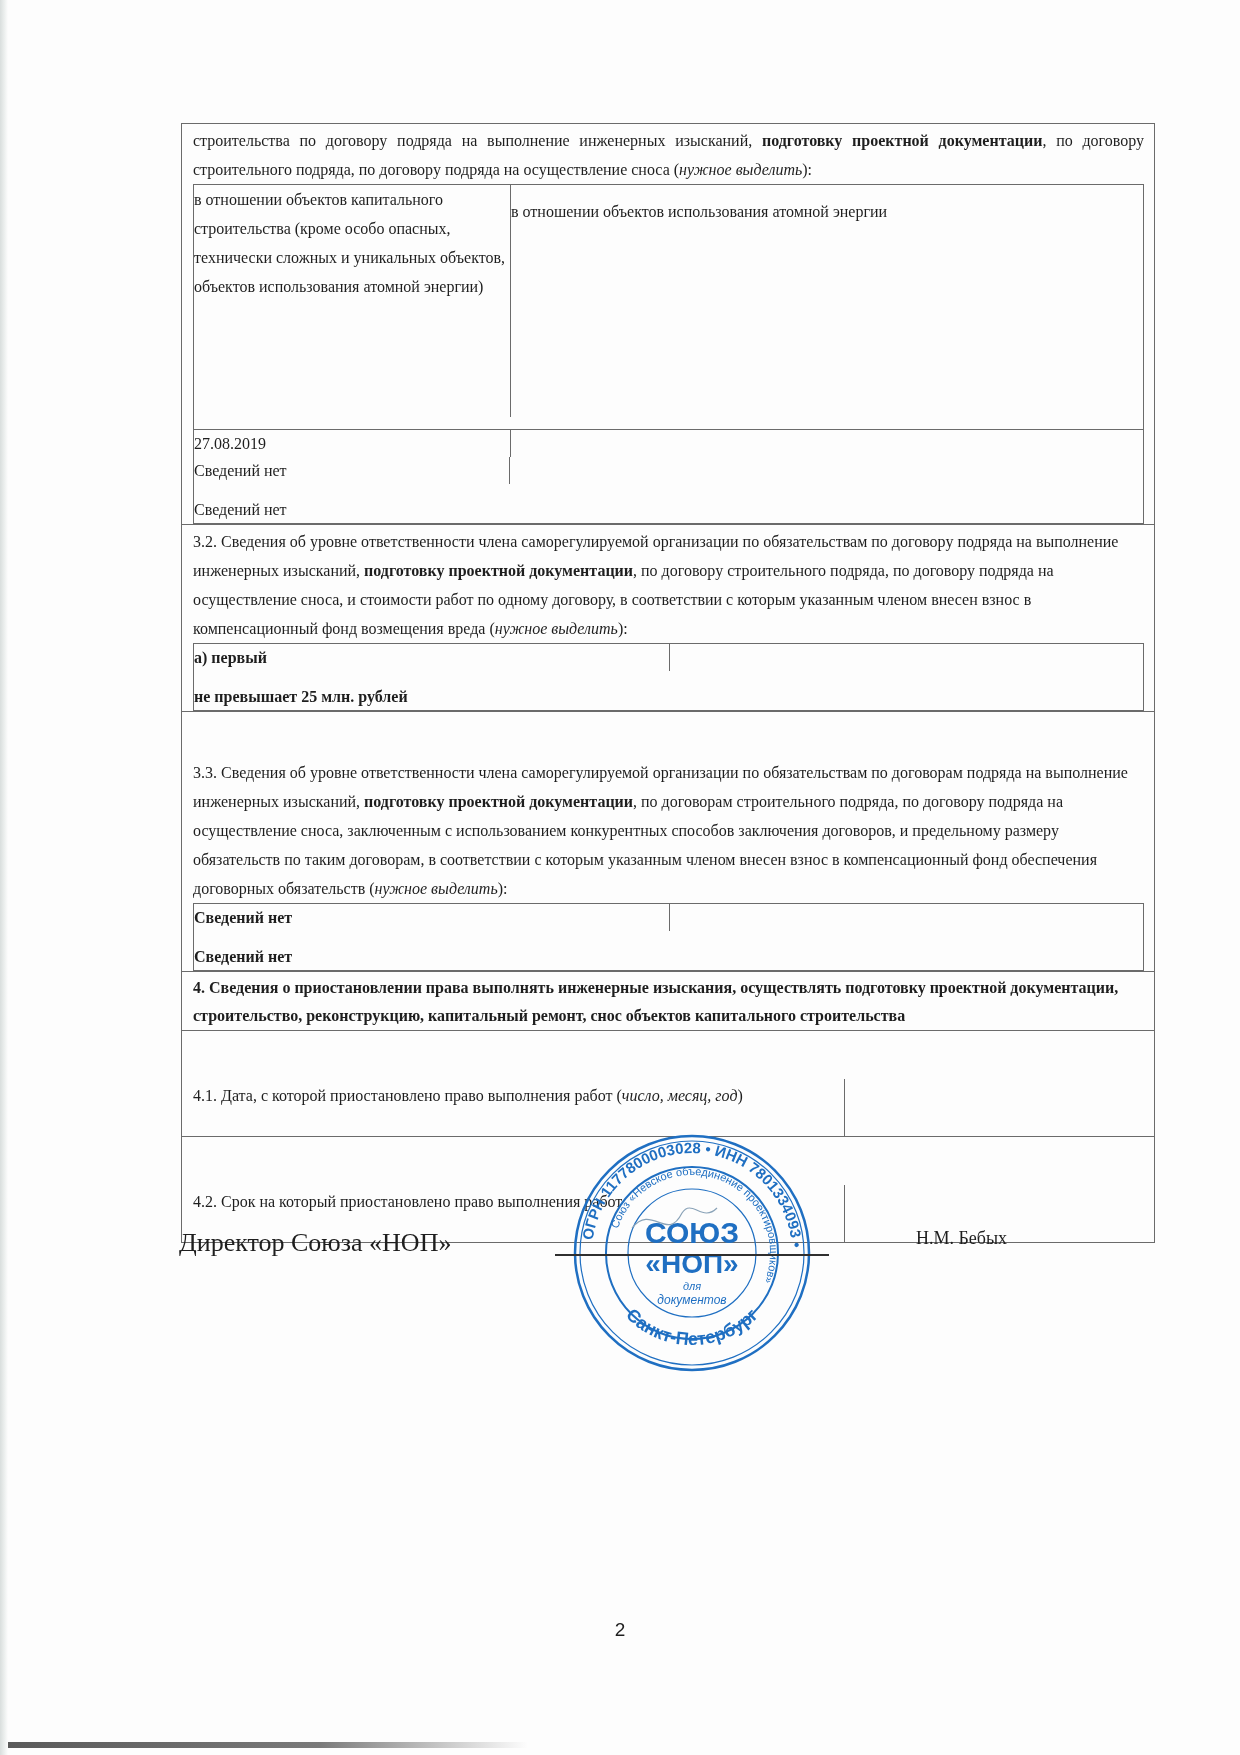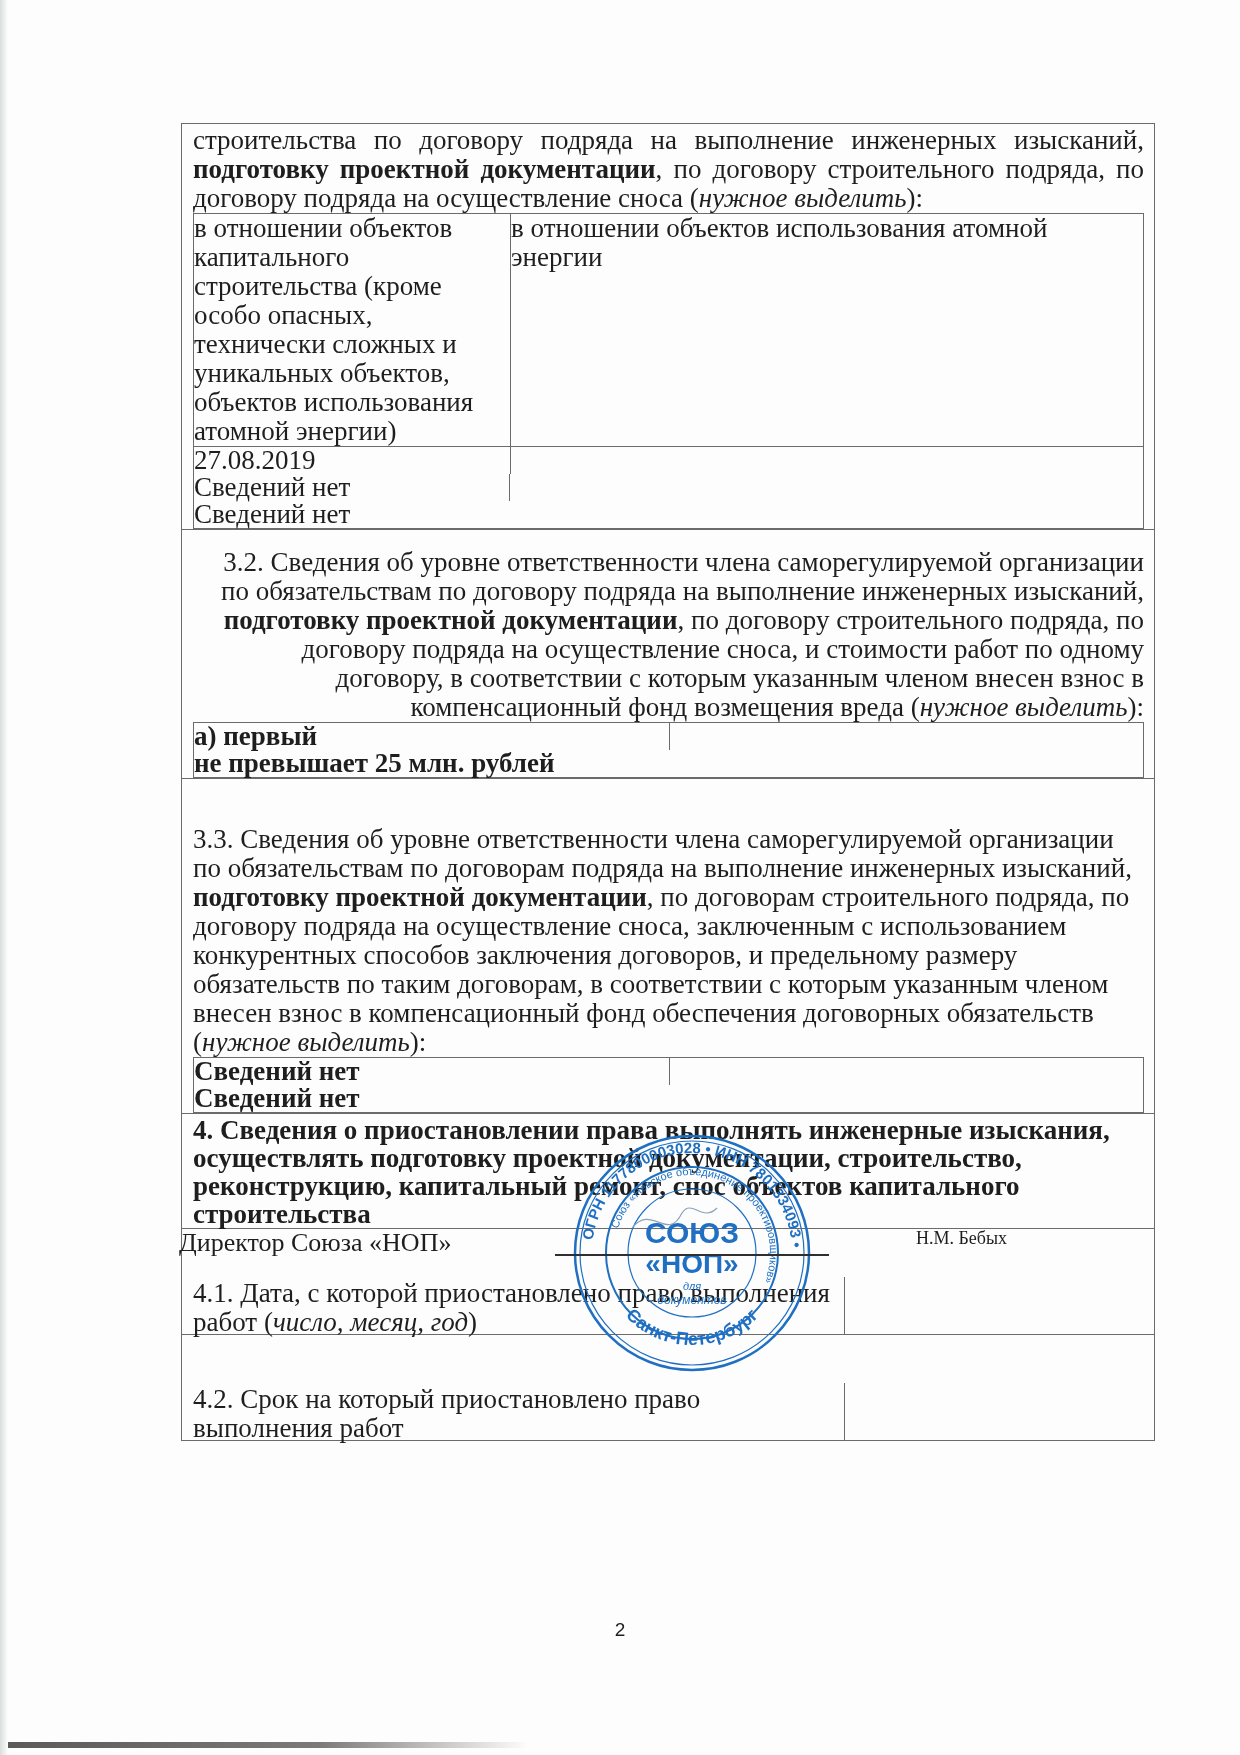--- a/index.html
+++ b/index.html
@@ -4,28 +4,28 @@
 <style>
   html, body { margin:0; padding:0; }
   body { width:1240px; height:1755px; background:#fdfdfd; position:relative; overflow:hidden;
          font-family:"Liberation Serif", "DejaVu Serif", serif; color:#1e1e1e; }
   .scan-edge-left { position:absolute; left:0; top:0; width:8px; height:1755px;
          background:linear-gradient(to right,#d9dedd,#eef1f0 60%,#fdfdfd); }
   .scan-edge-bottom { position:absolute; left:8px; top:1742px; width:520px; height:6px;
          background:linear-gradient(to right,#5a5a5a,#7a7a7a 60%,rgba(160,160,160,0)); }
 
   .outer { position:absolute; left:181px; top:123px; width:972px; border:1.5px solid #6b6b6b; border-bottom:none; }
-  .block { position:relative; border-bottom:1.5px solid #6b6b6b; font-size:27px; line-height:29px; }
+  .block { position:relative; border-bottom:1.5px solid #6b6b6b; font-size:16px; line-height:29px; }
   .para { padding:2px 10px 0 11px; text-align:justify; }
   .b { font-weight:bold; }
   .i { font-style:italic; }
 
   .sub { margin:0 10px 0 11px; border:1.5px solid #6b6b6b; border-bottom:none; display:flex; }
   .sub .cell { border-right:1.5px solid #6b6b6b; text-align:left; }
-  .sub .cell:last-child { border-right:none; }
+  .sub .cell:last-child { border-right:none;margin-top:12px; }
   .sub.row { border-bottom:1.5px solid #6b6b6b;flex-direction:column; }
   .hdr .cell { height:232px; padding-top:0; line-height:29px; }
   .c1 { width:316px; } .c2 { width:315px; } .c3 { flex:1; }
   .half { width:50%; }
   .vals .cell { height:27px; line-height:27px; }
 
   .sec4 { padding:2px 10px 0 11px; font-weight:bold; line-height:28px; }
   .two { display:flex;margin-top:48px; }
   .two .l { width:643px; border-right:1.5px solid #6b6b6b; padding:2px 8px 0 11px; height:55px; }
   .two .r { flex:1; }
@@ -54,21 +54,21 @@
       <div class="cell c3">в отношении объектов использования атомной энергии</div>
     </div>
     <div class="sub row vals" style="border-top:1.5px solid #6b6b6b;">
       <div class="cell c1">27.08.2019</div>
       <div class="cell c2">Сведений нет</div>
       <div class="cell c3">Сведений нет</div>
     </div>
   </div>
 
   <div class="block">
-    <div class="para" style="text-align:right;margin-top:16px;">
+    <div class="para" style="text-align:left;">
       <span>3.2. Сведения об уровне ответственности члена саморегулируемой организации по обязательствам по договору подряда на выполнение инженерных изысканий, </span><span class="b">подготовку проектной документации</span><span>, по договору строительного подряда, по договору подряда на осуществление сноса, и стоимости работ по одному договору, в соответствии с которым указанным членом внесен взнос в компенсационный фонд возмещения вреда (</span><span class="i">нужное выделить</span><span>):</span>
     </div>
     <div class="sub row vals">
       <div class="cell half b">а) первый</div>
       <div class="cell half b">не превышает 25 млн. рублей</div>
     </div>
   </div>
 
   <div class="block">
     <div class="para" style="text-align:left;margin-top:44px;">

